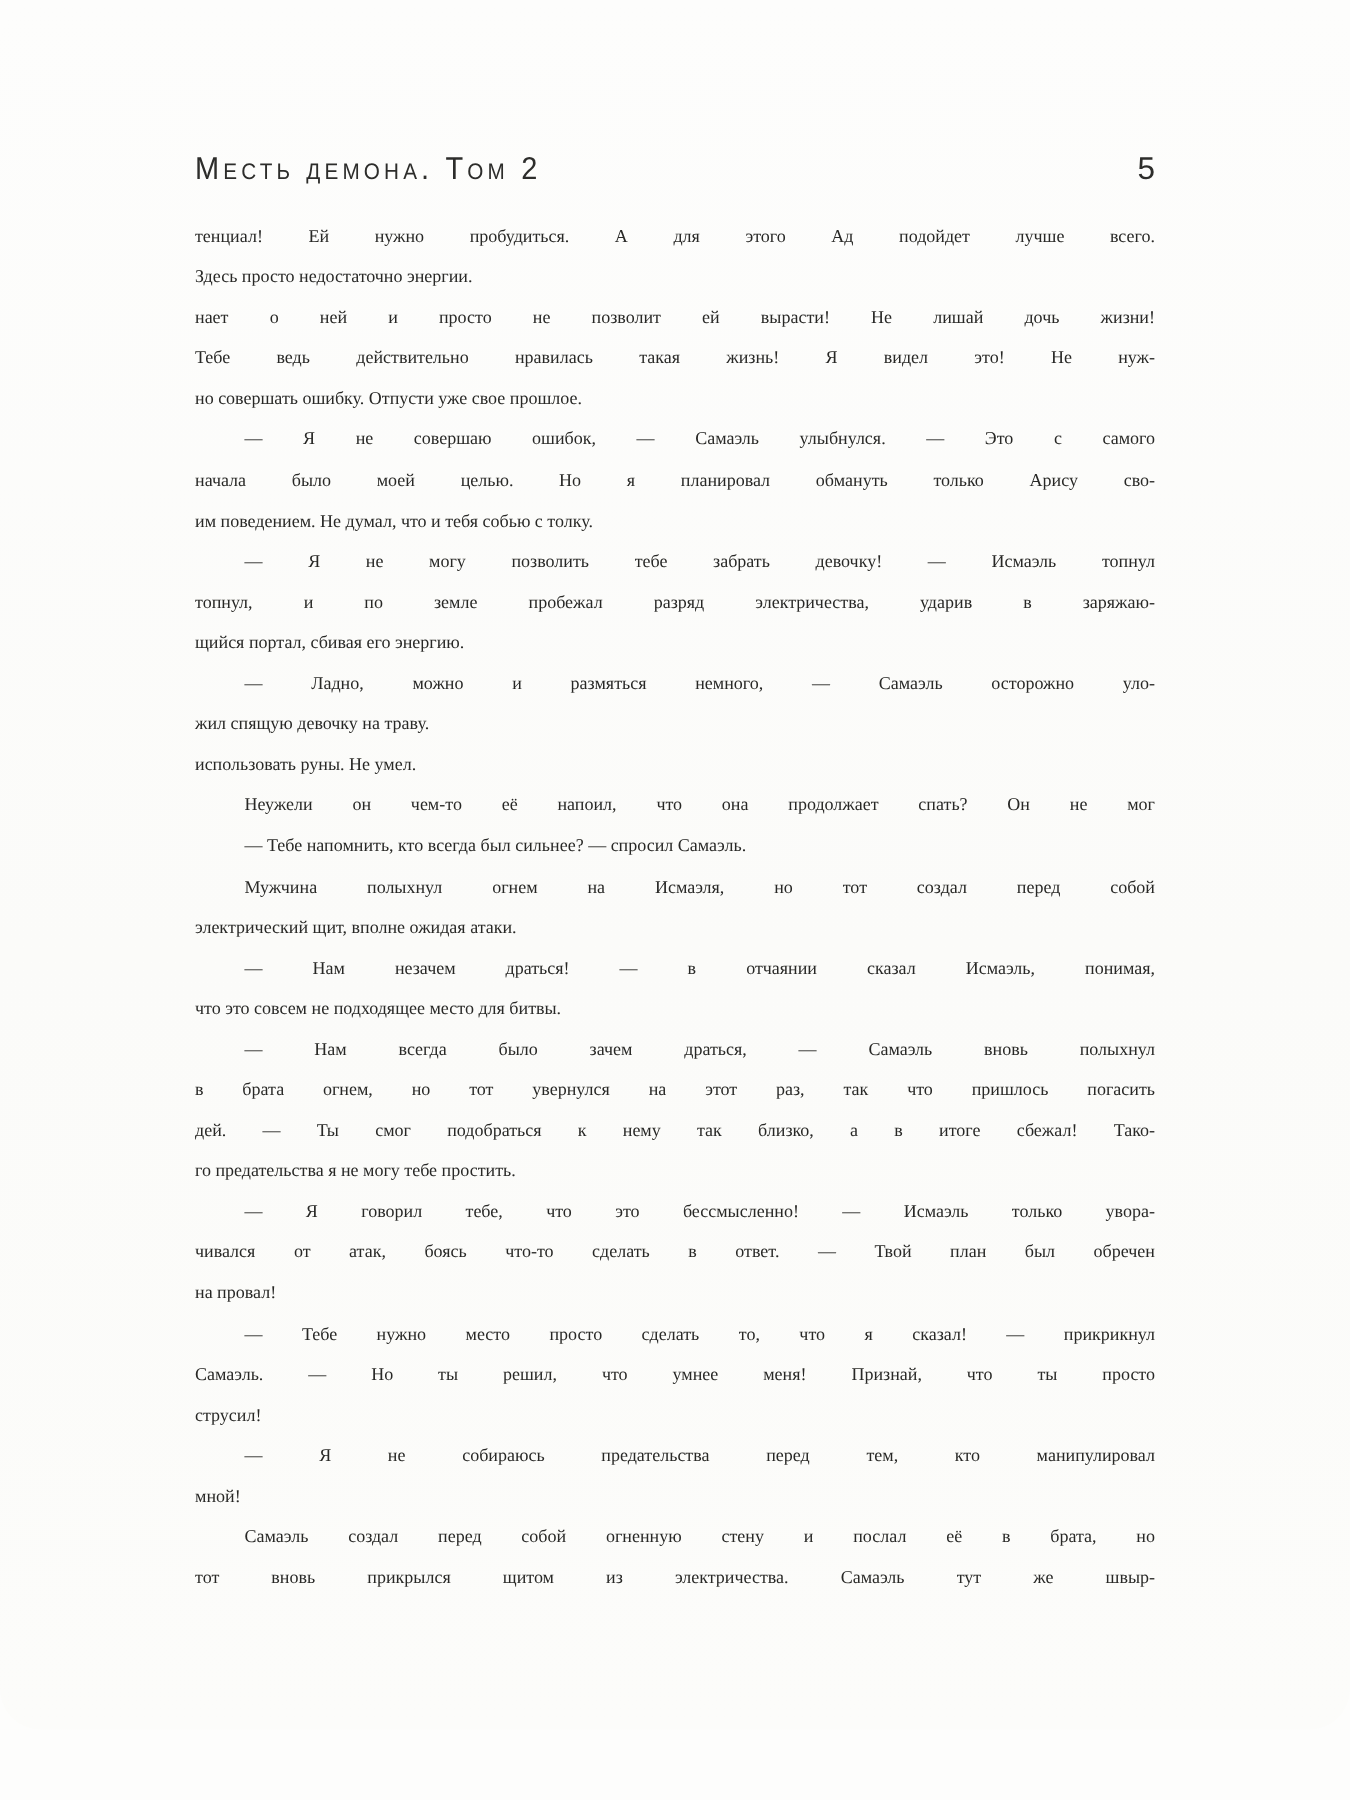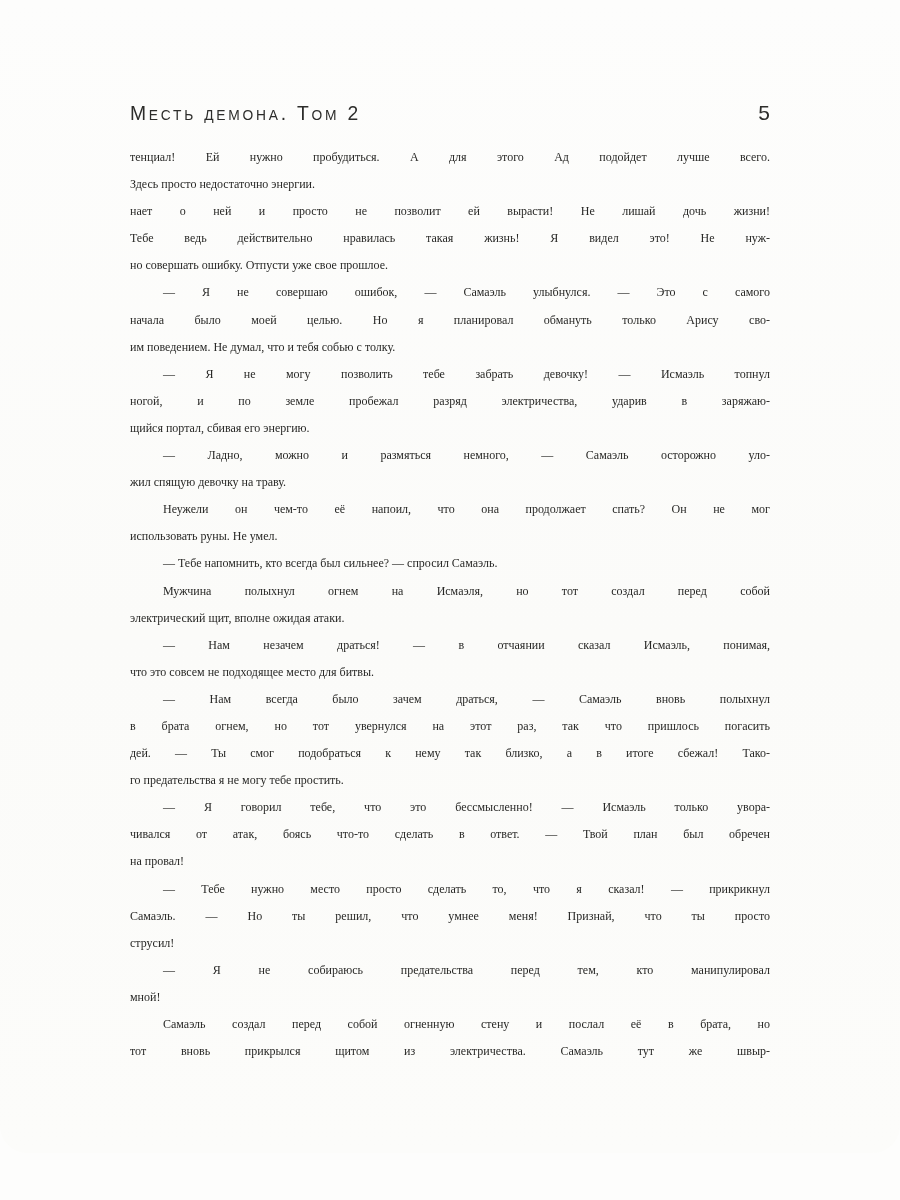--- a/index.html
+++ b/index.html
@@ -90,30 +90,30 @@
         <div class="line">Тебе ведь действительно нравилась такая жизнь! Я видел это! Не нуж-</div>
         <div class="line last">но совершать ошибку. Отпусти уже свое прошлое.</div>
       </div>
       <div class="para">
         <div class="line indent">— Я не совершаю ошибок, — Самаэль улыбнулся. — Это с самого</div>
         <div class="line">начала было моей целью. Но я планировал обмануть только Арису сво-</div>
         <div class="line last">им поведением. Не думал, что и тебя собью с толку.</div>
       </div>
       <div class="para">
         <div class="line indent">— Я не могу позволить тебе забрать девочку! — Исмаэль топнул</div>
-        <div class="line">ногой, и по земле пробежал разряд электричества, ударив в заряжаю-</div>
+        <div class="line">топнул, и по земле пробежал разряд электричества, ударив в заряжаю-</div>
         <div class="line last">щийся портал, сбивая его энергию.</div>
       </div>
       <div class="para">
         <div class="line indent">— Ладно, можно и размяться немного, — Самаэль осторожно уло-</div>
         <div class="line last">жил спящую девочку на траву.</div>
       </div>
       <div class="para">
+        <div class="line last">использовать руны. Не умел.</div>
         <div class="line indent">Неужели он чем-то её напоил, что она продолжает спать? Он не мог</div>
-        <div class="line last">использовать руны. Не умел.</div>
       </div>
       <div class="para">
         <div class="line indent last">— Тебе напомнить, кто всегда был сильнее? — спросил Самаэль.</div>
       </div>
       <div class="para">
         <div class="line indent">Мужчина полыхнул огнем на Исмаэля, но тот создал перед собой</div>
         <div class="line last">электрический щит, вполне ожидая атаки.</div>
       </div>
       <div class="para">
         <div class="line indent">— Нам незачем драться! — в отчаянии сказал Исмаэль, понимая,</div>

